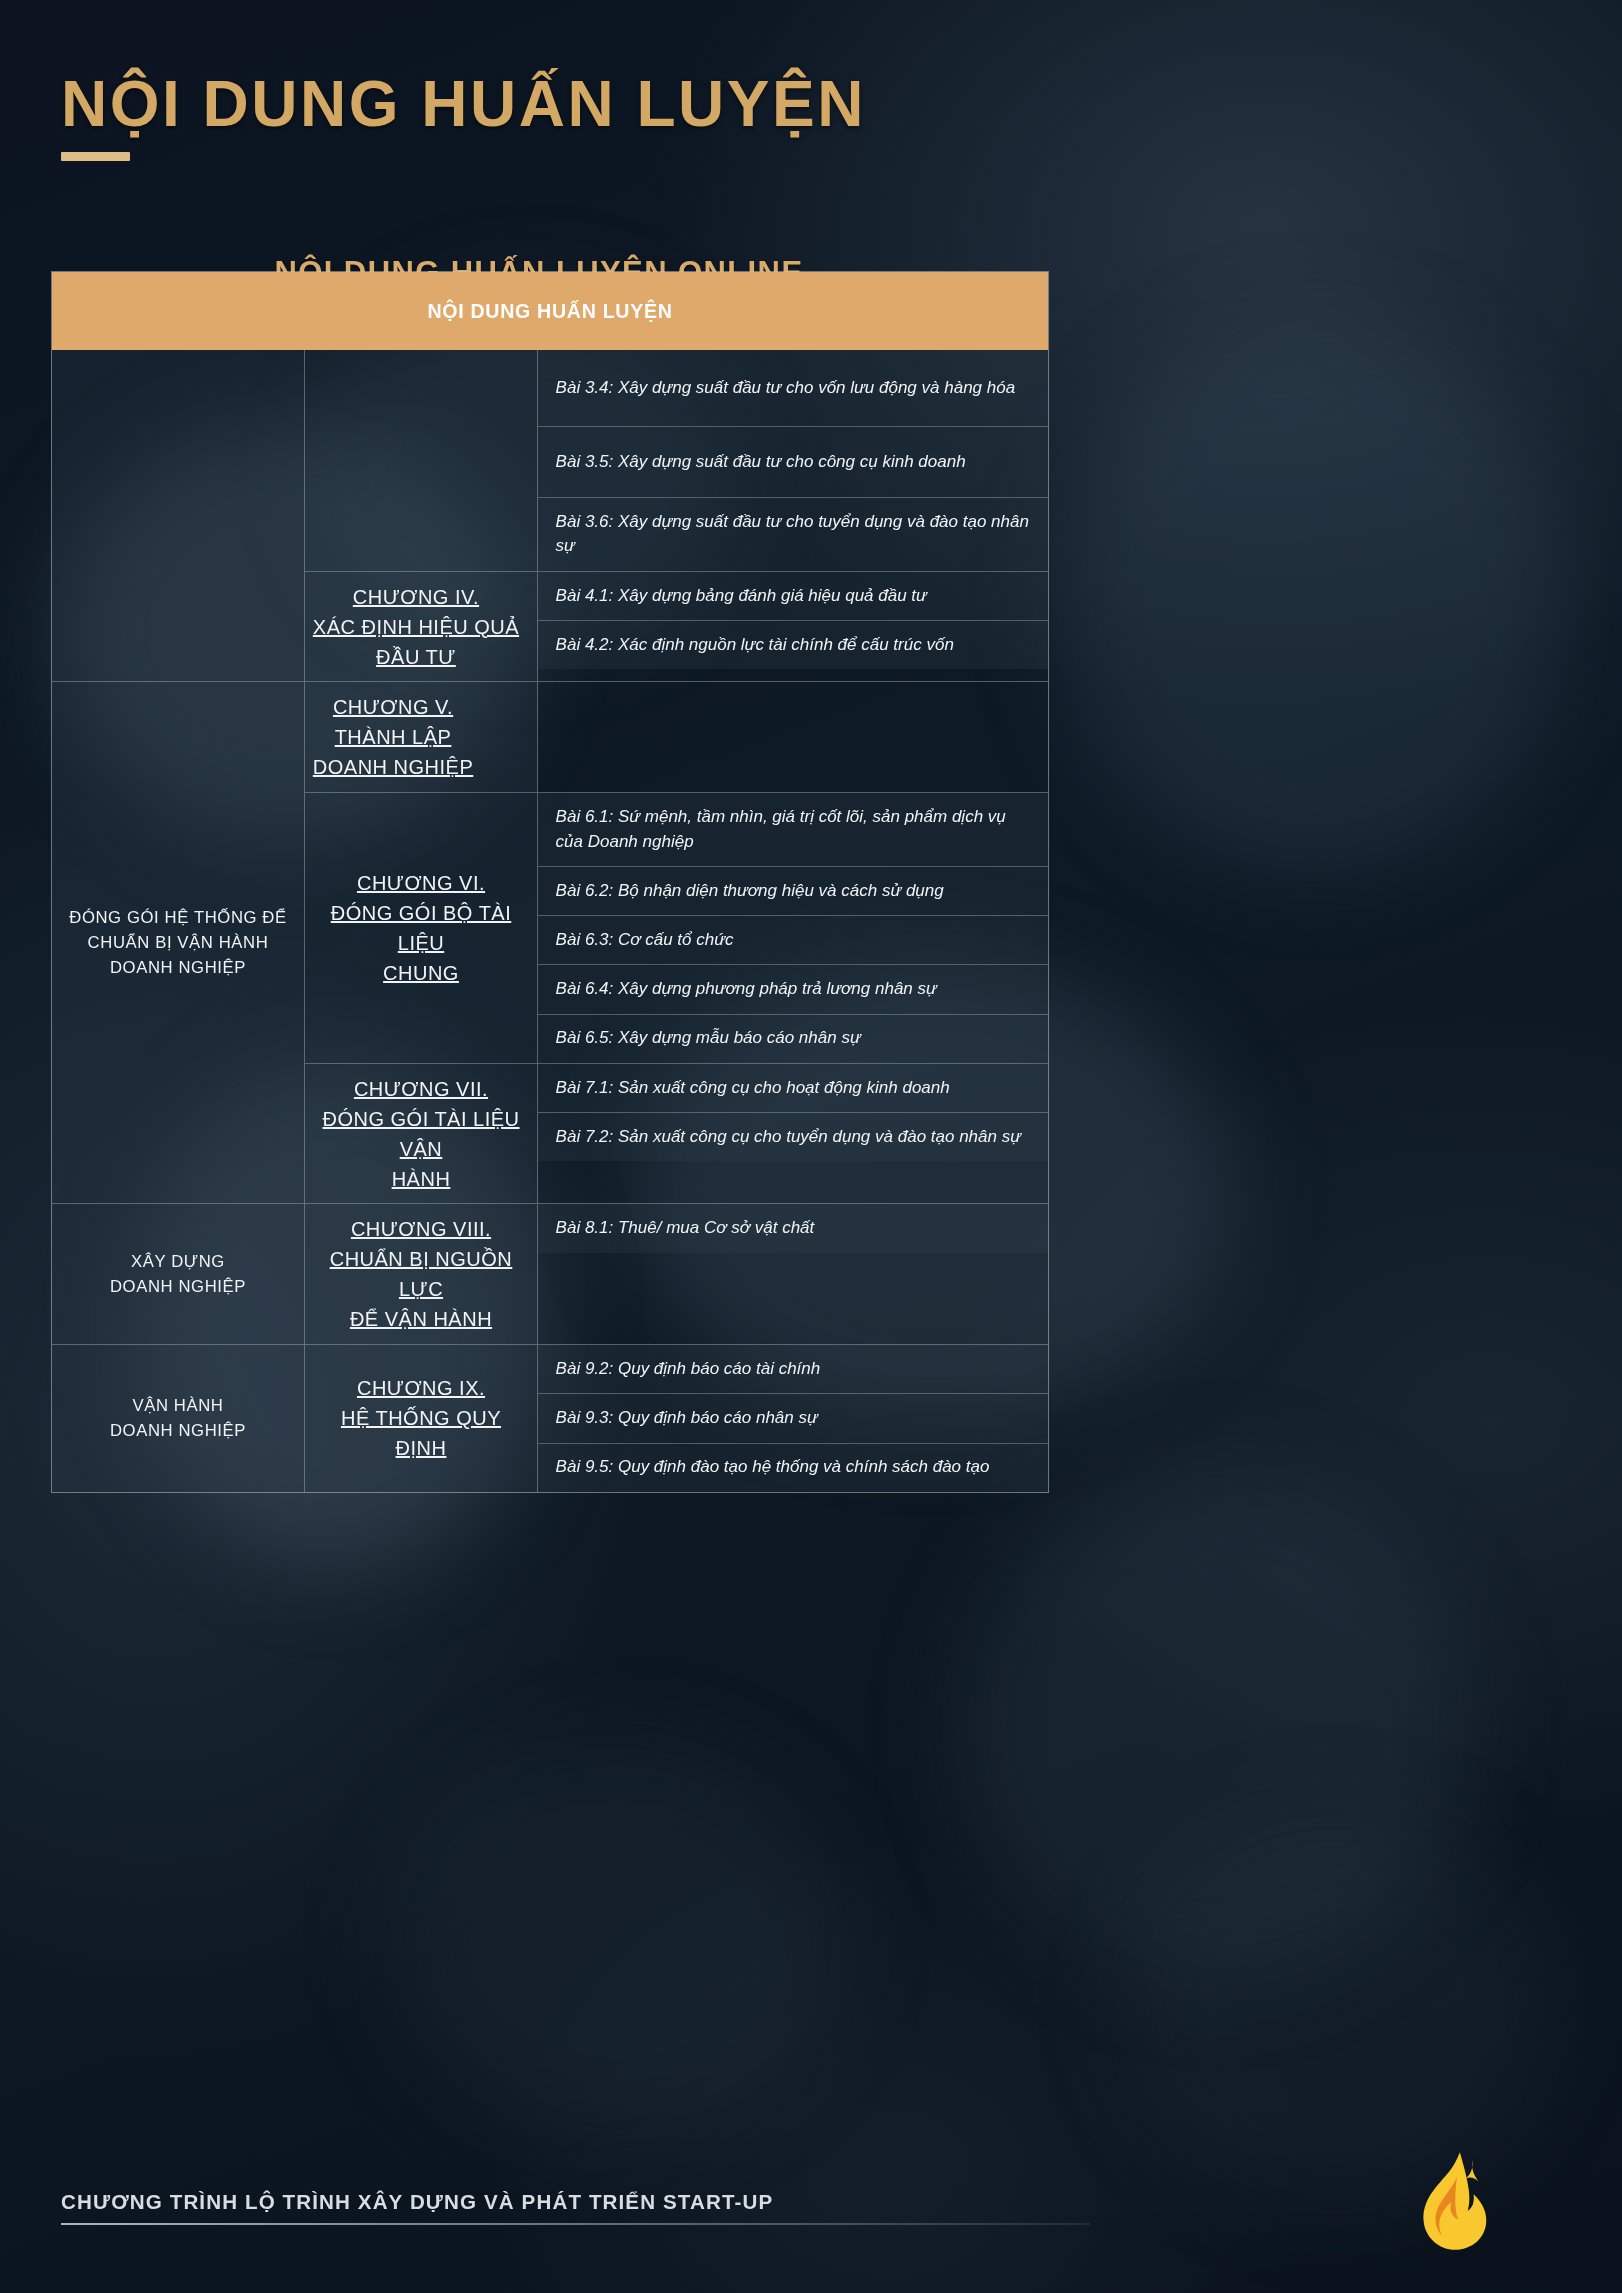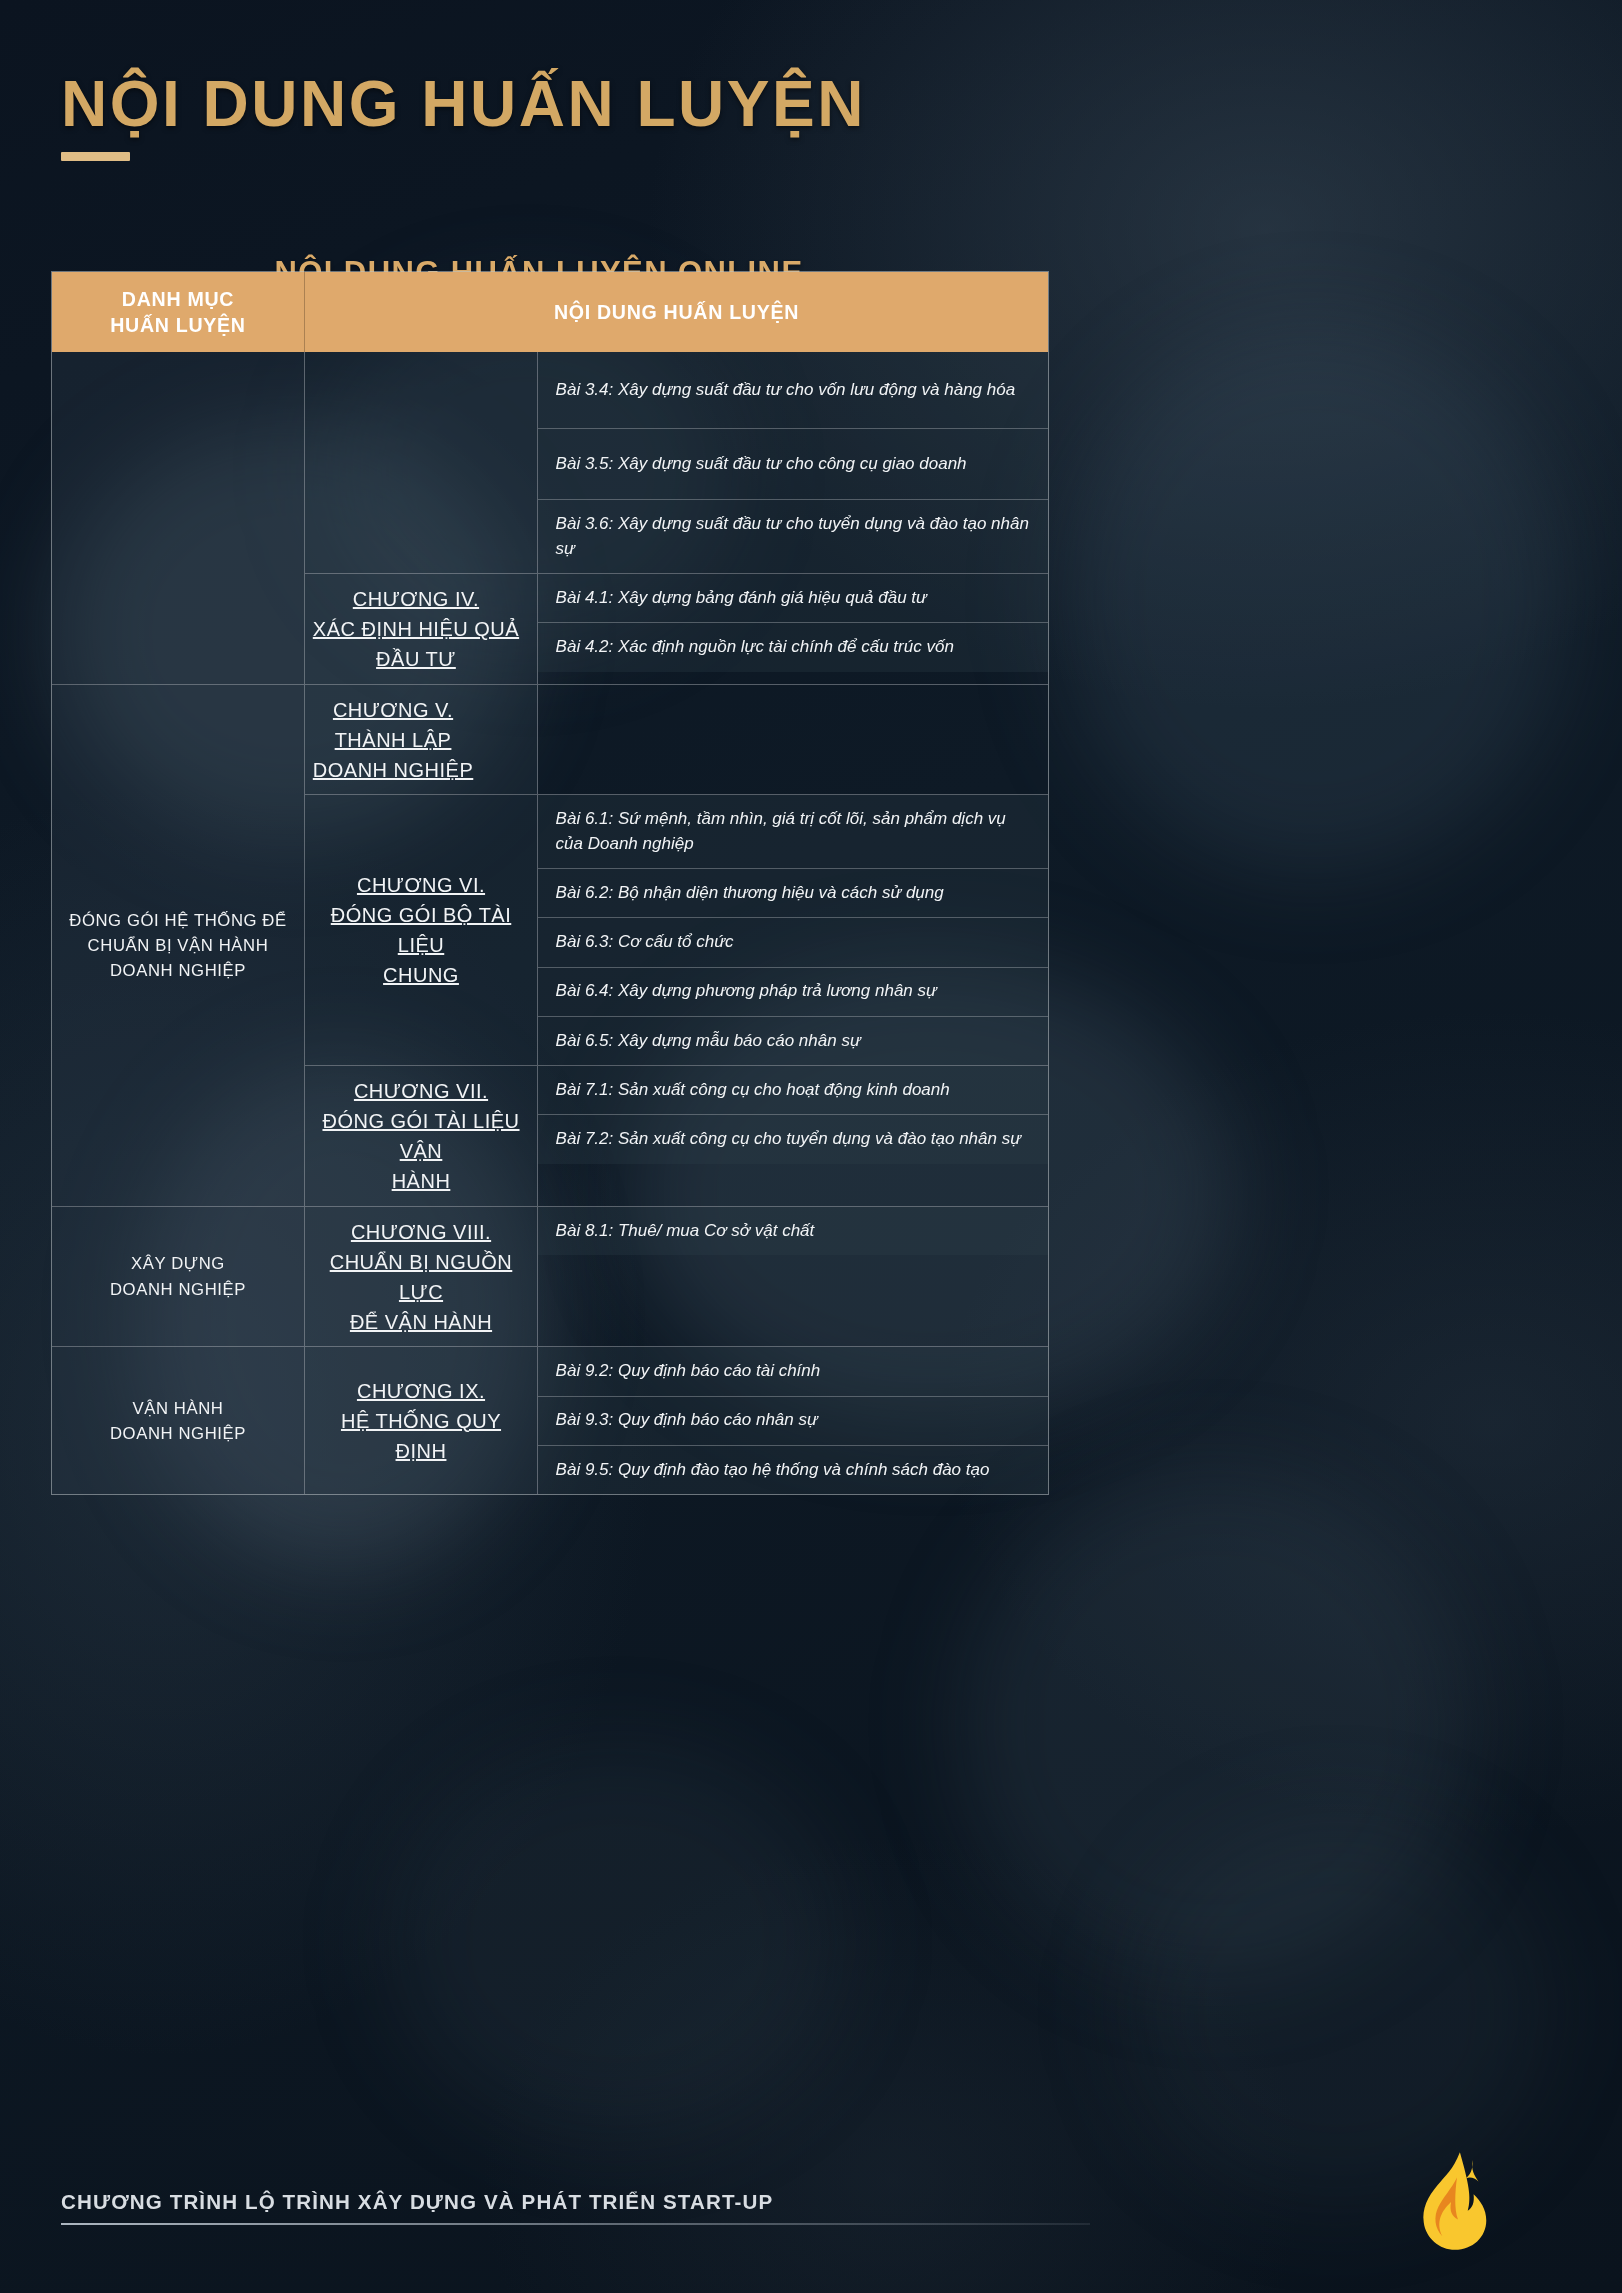--- a/index.html
+++ b/index.html
@@ -163,40 +163,34 @@
   <div class="title-wrap">
     <div class="main-title">NỘI DUNG HUẤN LUYỆN</div>
     <div class="title-rule"></div>
   </div>
 
   <div class="sub-title">NỘI DUNG HUẤN LUYỆN ONLINE</div>
 
   <div class="table-area">
 
     <div class="thead">
-      <div class="th th-cat">
-        <div>
-          <span>DANH MỤC</span>
-          <span>HUẤN LUYỆN</span>
-        </div>
-      </div>
       <div class="th th-cont">NỘI DUNG HUẤN LUYỆN</div>
     </div>
 
     <div class="tbody">
 
       <div class="group">
         <div class="c-cat"></div>
         <div class="group-right">
 
           <div class="chapgroup">
             <div class="c-chap"></div>
             <div class="chap-right">
               <div class="lesson" style="min-height:76px">Bài 3.4: Xây dựng suất đầu tư cho vốn lưu động và hàng hóa</div>
-              <div class="lesson" style="min-height:71px">Bài 3.5: Xây dựng suất đầu tư cho công cụ giao doanh</div>
+              <div class="lesson" style="min-height:71px">Bài 3.5: Xây dựng suất đầu tư cho công cụ kinh doanh</div>
               <div class="lesson" style="min-height:71px">Bài 3.6: Xây dựng suất đầu tư cho tuyển dụng và đào tạo nhân sự</div>
             </div>
           </div>
 
           <div class="chapgroup">
             <div class="c-chap">
               <div>
                 <div>CHƯƠNG IV.</div>
                 <div>XÁC ĐỊNH HIỆU QUẢ</div>
                 <div>ĐẦU TƯ</div>

